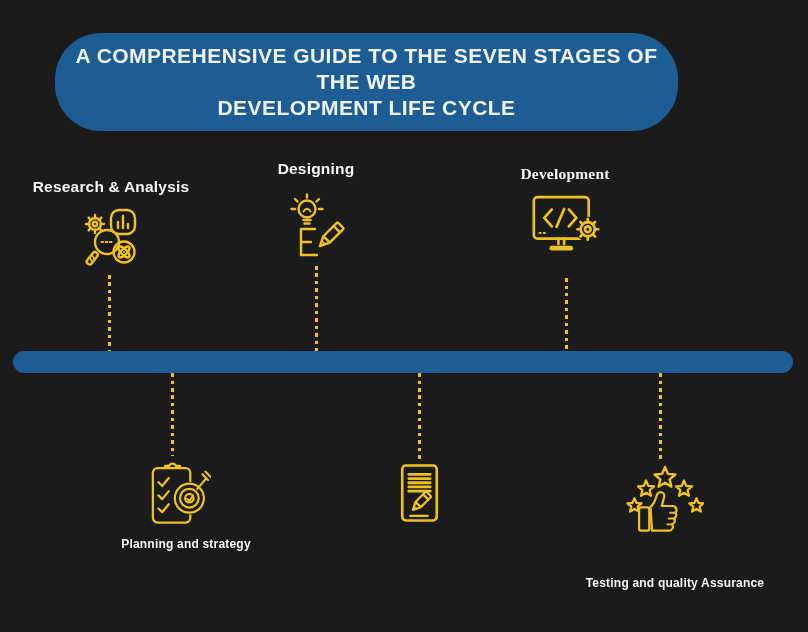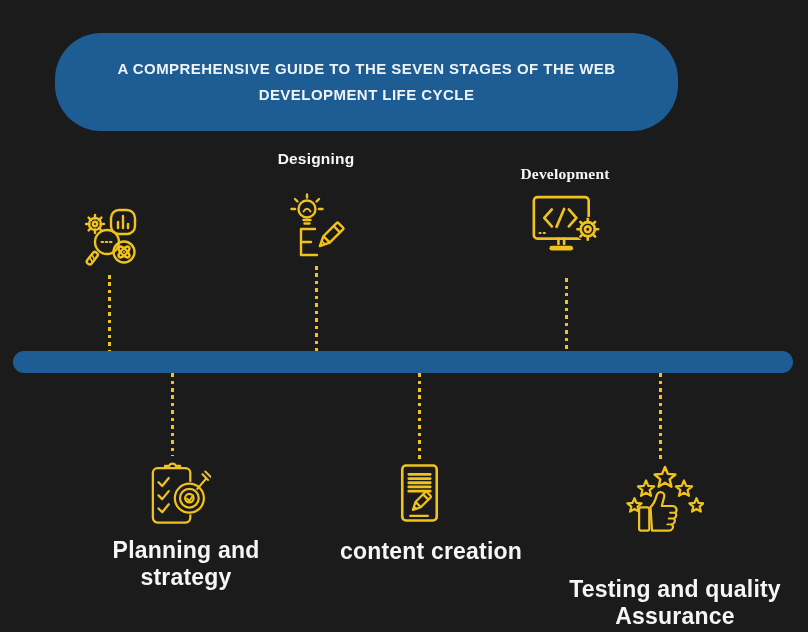--- a/index.html
+++ b/index.html
@@ -7,29 +7,29 @@
     position:relative; width:808px; height:632px;
     background:#1b1b1b; overflow:hidden;
     font-family:"Liberation Sans", sans-serif;
   }
   .banner {
     position:absolute; left:55px; top:33px; width:623px; height:98px;
     background:#1e5c94; border-radius:46px;
     display:flex; flex-direction:column; align-items:center; justify-content:center;
   }
   .banner .line {
-    color:#eef3f6; font-weight:bold; font-size:15px;
+    color:#eef3f6; font-weight:bold; font-size:21px;
     letter-spacing:0.45px; line-height:26px; text-align:center;
   }
   .stage-label {
     position:absolute; color:#f6f6f6; font-weight:bold; text-align:center;
     letter-spacing:0.2px;
   }
   .top-label    { font-size:15.5px; }
-  .bottom-label { font-size:23px; }
+  .bottom-label { font-size:12px; }
   .timeline-bar {
     position:absolute; left:13px; top:351px; width:780px; height:22px;
     border-radius:11px; background:#1e5c94;
   }
   .dotline {
     position:absolute; width:3px;
     background-image:repeating-linear-gradient(to bottom,#efc21d 0 3.5px, transparent 3.5px 7.5px);
   }
   svg.icon { position:absolute; }
   .s { fill:none; stroke:#efc21d; stroke-width:2.4; stroke-linecap:round; stroke-linejoin:round; }
@@ -39,20 +39,21 @@
 </head>
 <body>
 
 <div class="stage">
 
   <div class="banner">
     <div class="line">A COMPREHENSIVE GUIDE TO THE SEVEN STAGES OF THE WEB</div>
     <div class="line">DEVELOPMENT LIFE CYCLE</div>
   </div>
 
+  <div class="stage-label top-label" style="left:16px;top:178px;width:190px;">Research &amp; Analysis</div>
   <svg class="icon" style="left:80px;top:203px;" width="62" height="70" viewBox="0 0 62 70">
     <g class="s">
       <circle cx="15" cy="21" r="6"></circle>
       <circle cx="15" cy="21" r="2.2"></circle>
       <path d="M20.5,21 H24 M18.9,24.9 L21.4,27.4 M15,26.5 V30 M11.1,24.9 L8.6,27.4 M9.5,21 H6 M11.1,17.1 L8.6,14.6 M15,15.5 V12 M18.9,17.1 L21.4,14.6"></path>
       <rect x="31" y="7" width="24" height="24" rx="8"></rect>
       <path d="M38,25 V19 M43,25 V13 M48,25 V21"></path>
       <circle cx="27" cy="39" r="12"></circle>
       <path d="M21.5,39 H33.5" stroke-dasharray="1.6 2.6" stroke-width="2"></path>
       <g transform="translate(17.5,48.5) rotate(38)">
@@ -60,21 +61,21 @@
         <path d="M-2.75,6 L2.75,8 M-2.75,9.5 L2.75,11.5" stroke-width="1.6"></path>
       </g>
       <circle cx="44" cy="49" r="10.5"></circle>
       <ellipse cx="44" cy="49" rx="7" ry="2.8" transform="rotate(45 44 49)"></ellipse>
       <ellipse cx="44" cy="49" rx="7" ry="2.8" transform="rotate(-45 44 49)"></ellipse>
       <circle cx="44" cy="49" r="1" fill="#efc21d" stroke="none"></circle>
     </g>
   </svg>
   <div class="dotline" style="left:108px;top:275px;height:77px;"></div>
 
-  <div class="stage-label top-label" style="left:221px;top:150px;width:190px;">Designing</div>
+  <div class="stage-label top-label" style="left:221px;top:160px;width:190px;">Designing</div>
   <svg class="icon" style="left:287px;top:190px;" width="60" height="72" viewBox="0 0 60 72">
     <g class="s">
       <circle cx="20" cy="19" r="8.5"></circle>
       <path d="M16.5,21.5 q3.5,-5.5 7,0" stroke-width="1.8"></path>
       <path d="M16.5,30 H23.5 M17.5,33.5 H22.5"></path>
       <path d="M20,4.5 V7.5 M8,9 L10.5,11.5 M32,9 L29.5,11.5 M4.5,19 H8 M35.5,19 H32"></path>
       <path d="M28,39 H14 V65 H30 M14,52 H24"></path>
       <g transform="rotate(45 41 48)">
         <rect x="36.5" y="30" width="9" height="20" rx="1"></rect>
         <path d="M36.5,35.5 H45.5"></path>
@@ -128,21 +129,20 @@
       <path d="M10.5,13 H33.5 M10.5,17.5 H33.5 M10.5,22 H33.5 M10.5,26.5 H33.5 M10.5,31 H33.5" stroke-width="3"></path>
       <g transform="rotate(45 22 44)">
         <rect x="18" y="30" width="8" height="16" rx="1"></rect>
         <path d="M18,34.5 H26"></path>
         <path d="M18,46 L22,54 L26,46"></path>
         <path d="M20,50.5 H24" stroke-width="1.6"></path>
       </g>
       <path d="M12,57.5 H31"></path>
     </g>
   </svg>
-  <div class="stage-label bottom-label" style="left:321px;top:538px;width:220px;">content creation</div>
 
   <div class="dotline" style="left:659px;top:373px;height:89px;"></div>
   <svg class="icon" style="left:626px;top:464px;" width="78" height="74" viewBox="0 0 84 80">
     <defs>
       <path id="star5" d="M0,-10 L2.64,-3.64 L9.51,-3.09 L4.28,1.39 L5.88,8.09 L0,4.5 L-5.88,8.09 L-4.28,1.39 L-9.51,-3.09 L-2.64,-3.64 Z"></path>
     </defs>
     <g class="s" stroke-width="2.6">
       <use href="#star5" transform="translate(42,15) scale(1.18)" stroke-width="2.2"></use>
       <use href="#star5" transform="translate(21.5,27) scale(0.92)" stroke-width="2.6"></use>
       <use href="#star5" transform="translate(62.5,27) scale(0.92)" stroke-width="2.6"></use>

